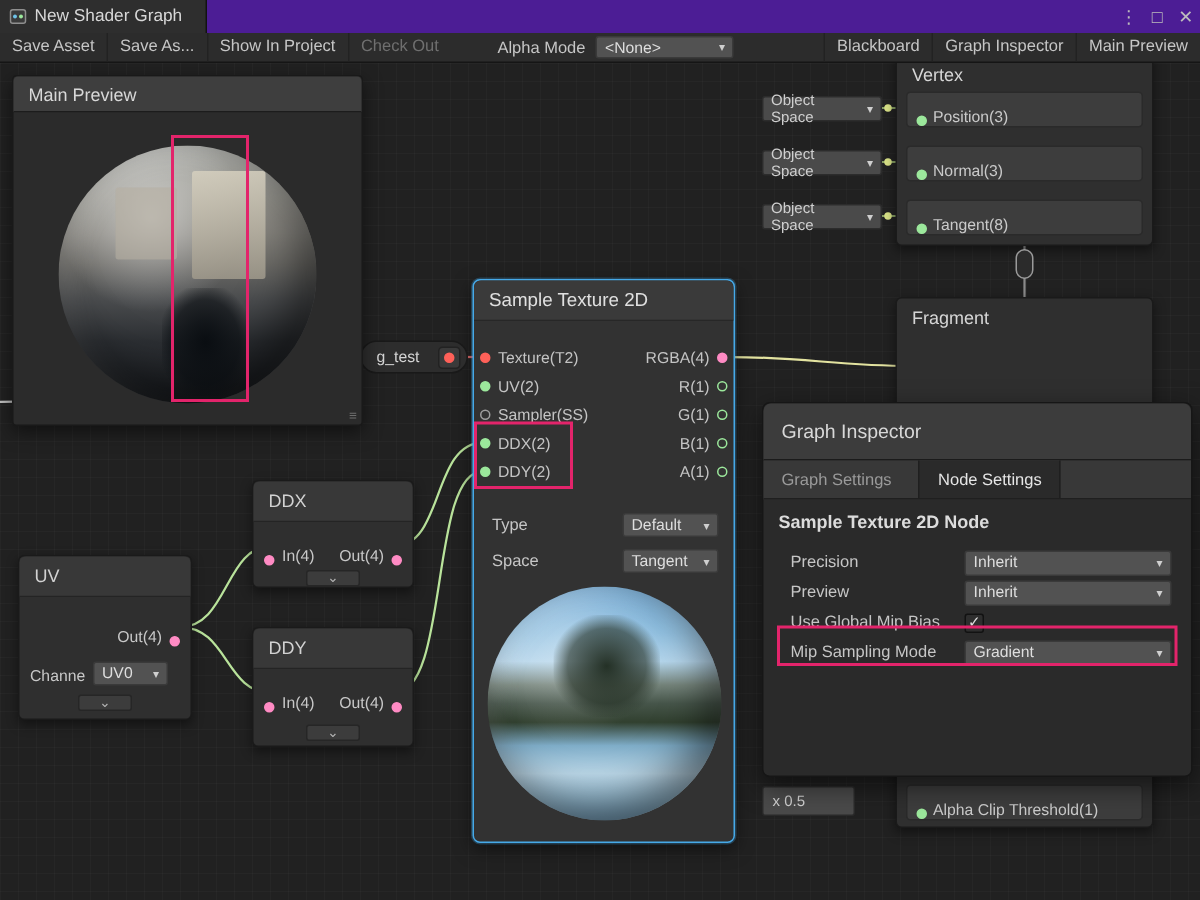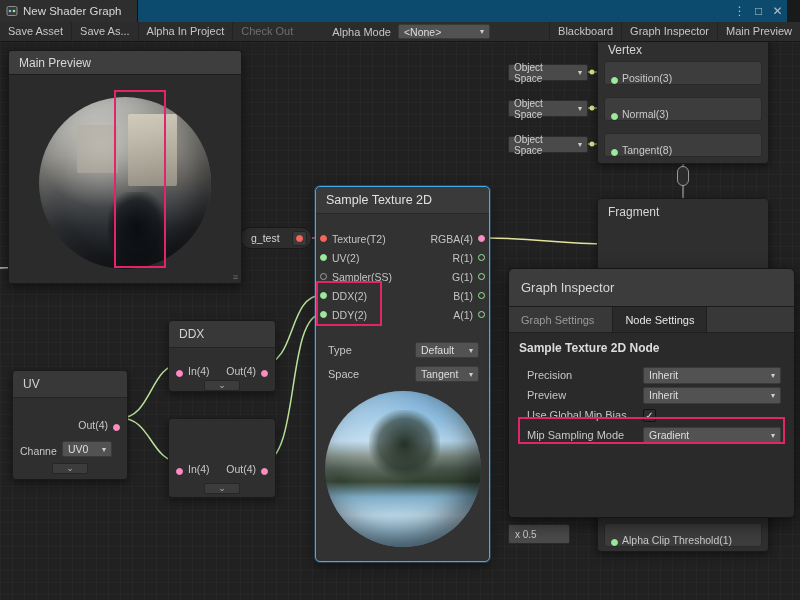--- a/index.html
+++ b/index.html
@@ -1,21 +1,21 @@
 <!DOCTYPE html>
 <html><head>
 <meta charset="utf-8">
 <style>
 *{margin:0;padding:0;box-sizing:border-box}
 html,body{width:800px;height:600px;overflow:hidden}
 body{background:#1a1a1a;font-family:"Liberation Sans",sans-serif;color:#c8c8c8}
 .app{position:relative;width:800px;height:600px;user-select:none}
 
 
-.titlebar{position:absolute;top:0;left:0;right:13px;height:22px;background:#0c4a6e;display:flex;align-items:stretch;z-index:100}
+.titlebar{position:absolute;top:0;left:0;right:0;height:22px;background:#4c1d95;display:flex;align-items:stretch;z-index:100}
 .doc-tab{display:flex;align-items:center;gap:5px;padding:0 16px 0 6px;background:#2e2e2e;font-size:11.5px;color:#d8d8d8;border-right:1px solid #121212}
 .tab-icon svg{display:block}
 .win-controls{margin-left:auto;display:flex;align-items:center;color:#bdbdbd;font-size:12px}
 .win-controls span{width:19px;text-align:center}
 
 
 .toolbar{position:absolute;top:22px;left:0;right:0;height:20px;background:#2c2c2c;border-bottom:1px solid #151515;display:flex;align-items:center;font-size:11px;color:#c6c6c6;z-index:100}
 .tb{padding:0 8px;line-height:19px;white-space:nowrap}
 .tb.sep{border-left:1px solid #222}
 .tb.disabled{color:#6f6f6f}
@@ -117,21 +117,21 @@
     <div class="win-controls">
       <span>⋮</span>
       <span>□</span>
       <span>✕</span>
     </div>
   </header>
 
   <nav class="toolbar">
     <div class="tb">Save Asset</div>
     <div class="tb sep">Save As...</div>
-    <div class="tb sep">Alpha In Project</div>
+    <div class="tb sep">Show In Project</div>
     <div class="tb sep disabled">Check Out</div>
     <span class="cm-label">Alpha Mode</span>
     <div class="dropdown tb-dd">
       <span>&lt;None&gt;</span>
       <span class="dd-arrow">▾</span>
     </div>
     <div class="tb-right">
       <div class="tb sep">Blackboard</div>
       <div class="tb sep">Graph Inspector</div>
       <div class="tb sep">Main Preview</div>
@@ -215,20 +215,21 @@
         <span class="port p-pink filled"></span>
         <span>In(4)</span>
         <span class="sp"></span>
         <span>Out(4)</span>
         <span class="port p-pink filled"></span>
       </div>
       <div class="chev" style="top:59px">⌄</div>
     </section>
 
     <section class="node" style="left:168px;top:376px;width:108px;height:80px">
+      <div class="sm-title">DDY</div>
       <div class="sm-row" style="top:32px">
         <span class="port p-pink filled"></span>
         <span>In(4)</span>
         <span class="sp"></span>
         <span>Out(4)</span>
         <span class="port p-pink filled"></span>
       </div>
       <div class="chev" style="top:64px">⌄</div>
     </section>
 

